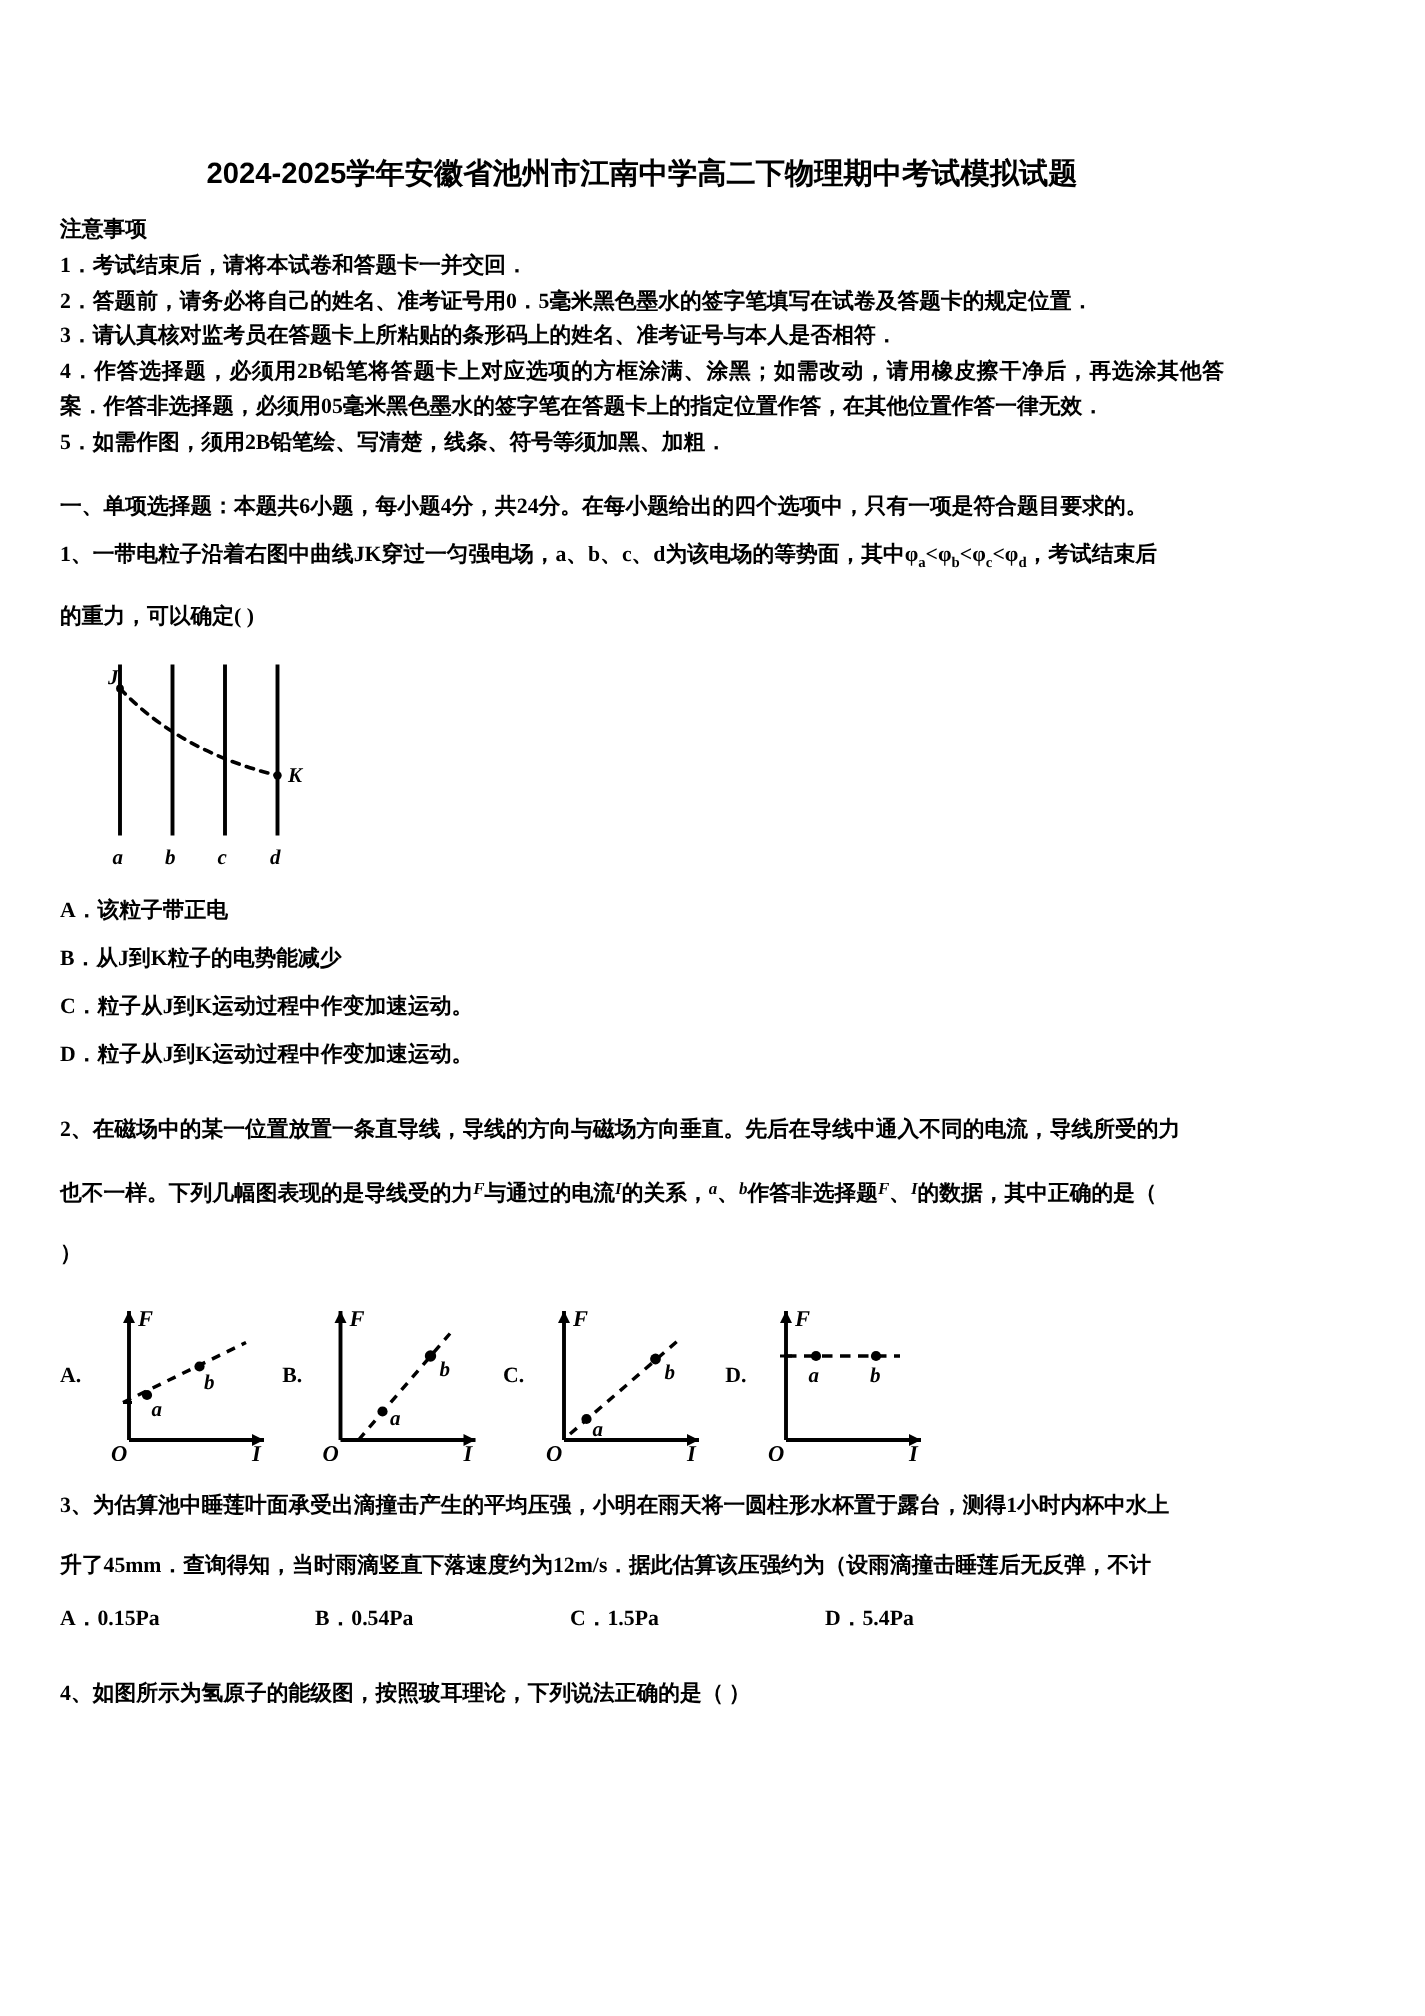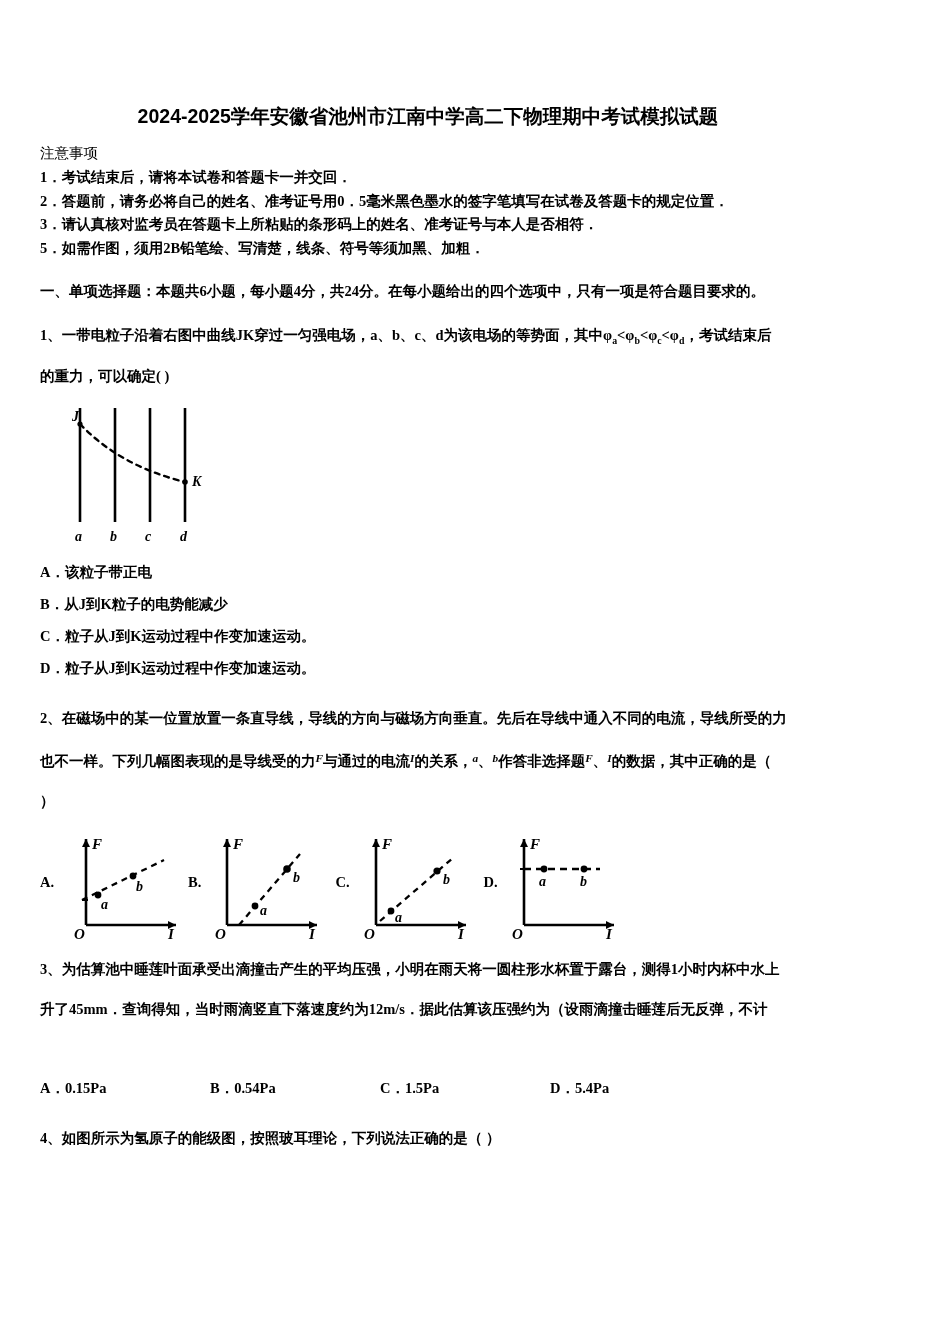--- a/index.html
+++ b/index.html
@@ -34,42 +34,42 @@
     line-height: 28px;
     letter-spacing: 0px;
   }
 
   
   .notice {
     padding: 12px 40px 0 40px;
   }
   .notice-heading {
     font-size: 14.5px;
-    font-weight: normal;
+    font-weight: bold;
     line-height: 22px;
     margin: 0 0 2px 0;
   }
   .notice-item {
     font-size: 14.5px;
     line-height: 23.5px;
     margin: 0;
     font-weight: bold;
     text-align: justify;
     text-justify: inter-ideograph;
   }
 
   
   .section {
     padding: 0 40px;
   }
   .section-head {
     font-size: 14.5px;
     font-weight: bold;
     line-height: 26px;
-    margin: 18px 0 16px 0;
+    margin: 18px 0 4px 0;
     text-align: justify;
     text-justify: inter-ideograph;
   }
   .q-text {
     font-size: 14.5px;
     font-weight: bold;
     line-height: 30px;
     margin: 0;
     text-align: justify;
     text-justify: inter-ideograph;
@@ -81,21 +81,21 @@
     line-height: 32px;
     margin: 0;
   }
   .opt-row {
     display: flex;
     font-size: 14.5px;
     font-weight: bold;
     line-height: 30px;
   }
   .opt-row > span { display: inline-block; }
-  .opt-col { width: 170px; margin-top: 44px; }
+  .opt-col { width: 170px; }
 
   sub, sup { font-size: 0.68em; font-weight: bold; }
   .var-sup { font-style: italic; font-size: 0.78em; vertical-align: 0.35em; }
 
   
   .fig1-wrap {
     padding: 8px 0 0 18px;
     height: 160px;
   }
   .fig2-wrap {
@@ -120,20 +120,21 @@
 
 <div class="page">
 
   <h1 class="doc-title">2024-2025学年安徽省池州市江南中学高二下物理期中考试模拟试题</h1>
 
   <div class="notice">
     <div class="notice-heading">注意事项</div>
     <p class="notice-item">1．考试结束后，请将本试卷和答题卡一并交回．</p>
     <p class="notice-item">2．答题前，请务必将自己的姓名、准考证号用0．5毫米黑色墨水的签字笔填写在试卷及答题卡的规定位置．</p>
     <p class="notice-item">3．请认真核对监考员在答题卡上所粘贴的条形码上的姓名、准考证号与本人是否相符．</p>
+    <p class="notice-item">4．作答选择题，必须用2B铅笔将答题卡上对应选项的方框涂满、涂黑；如需改动，请用橡皮擦干净后，再选涂其他答案．作答非选择题，必须用05毫米黑色墨水的签字笔在答题卡上的指定位置作答，在其他位置作答一律无效．</p>
     <p class="notice-item">5．如需作图，须用2B铅笔绘、写清楚，线条、符号等须加黑、加粗．</p>
   </div>
 
   <div class="section">
 
     <p class="section-head">一、单项选择题：本题共6小题，每小题4分，共24分。在每小题给出的四个选项中，只有一项是符合题目要求的。</p>
 
     <p class="q-text"><span>1、一带电粒子沿着右图中曲线JK穿过一匀强电场，a、b、c、d为该电场的等势面，其中</span><span><span>φ</span><sub>a</sub></span><span>&lt;</span><span><span>φ</span><sub>b</sub></span><span>&lt;</span><span><span>φ</span><sub>c</sub></span><span>&lt;</span><span><span>φ</span><sub>d</sub></span><span>，考试结束后</span></p>
     <p class="q-text loose">的重力，可以确定(        )</p>
 

